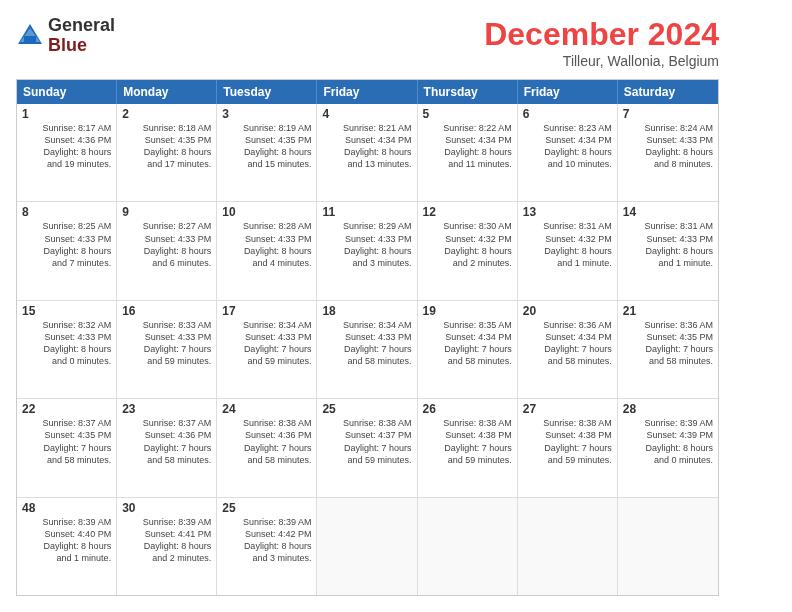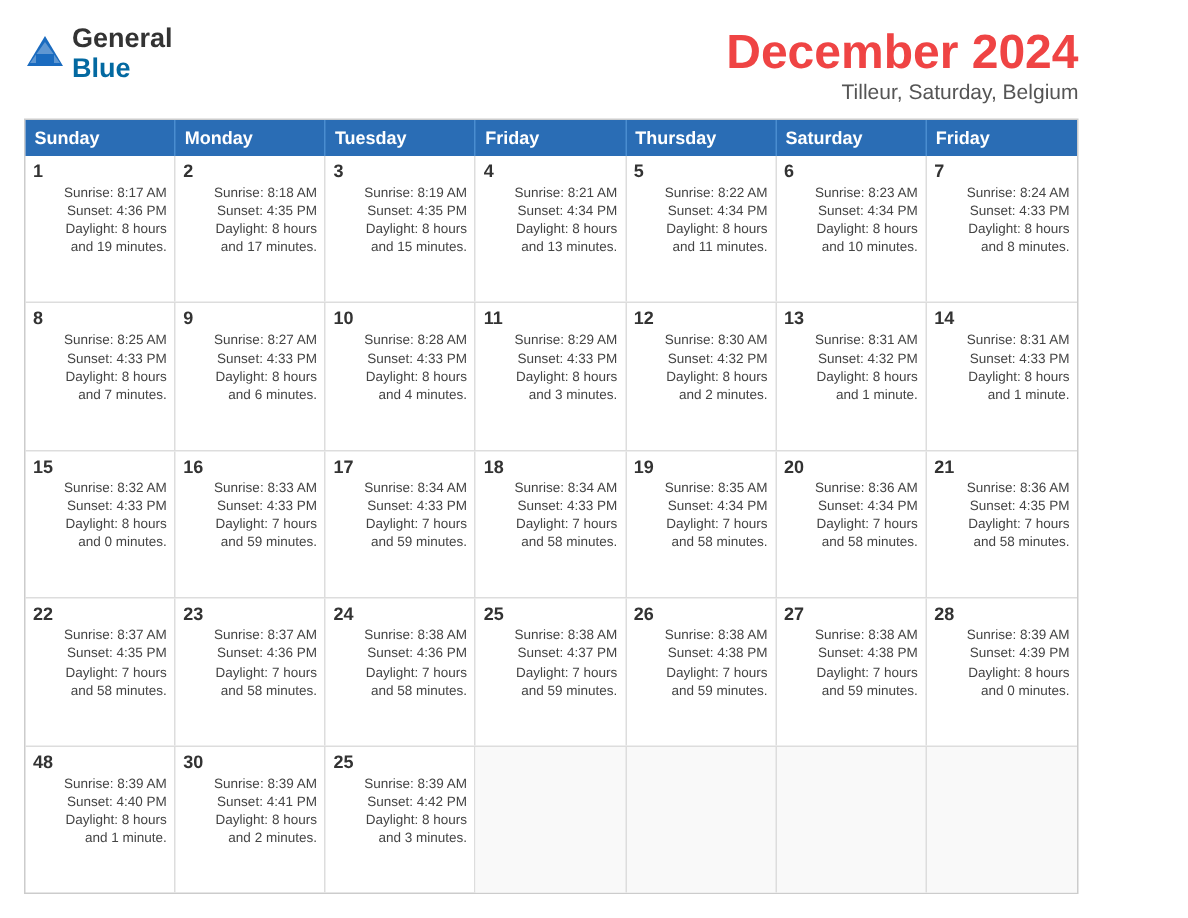--- a/index.html
+++ b/index.html
@@ -28,21 +28,21 @@
       align-items: center;
     }
     .logo-text {
       display: flex;
       flex-direction: column;
       font-size: 18px;
       font-weight: bold;
       line-height: 1.1;
     }
     .logo-general { color: #333; }
-    .logo-blue { color: #0369a1; }
+    .logo-blue { color: #7f1d1d; }
     .logo-icon {
       width: 28px;
       height: 28px;
       margin-right: 4px;
     }
     .title-block {
       text-align: right;
     }
     .month-title {
       font-size: 32px;
@@ -120,33 +120,33 @@
         <polygon points="14,6 24,20 4,20" fill="#fff" opacity="0.3"></polygon>
         <rect x="8" y="14" width="12" height="6" fill="#1a6bbf"></rect>
       </svg>
       <div class="logo-text">
         <span class="logo-general">General</span>
         <span class="logo-blue">Blue</span>
       </div>
     </div>
     <div class="title-block">
       <div class="month-title">December 2024</div>
-      <div class="subtitle">Tilleur, Saturday, Belgium</div>
+      <div class="subtitle">Tilleur, Wallonia, Belgium</div>
     </div>
   </div>
 
   <div class="calendar">
     <div class="cal-header">
     <div class="cal-header-cell">Sunday</div>
         <div class="cal-header-cell">Monday</div>
         <div class="cal-header-cell">Tuesday</div>
         <div class="cal-header-cell">Friday</div>
         <div class="cal-header-cell">Thursday</div>
+        <div class="cal-header-cell">Friday</div>
         <div class="cal-header-cell">Saturday</div>
-        <div class="cal-header-cell">Friday</div>
       </div>
     <div class="cal-body">
     <div class="cal-row">
           <div class="cal-cell">
             <span class="day-num">1</span>
             <div class="cell-text">Sunrise: 8:17 AM<br>Sunset: 4:36 PM<br>Daylight: 8 hours<br>and 19 minutes.</div>
           </div>
           <div class="cal-cell">
             <span class="day-num">2</span>
             <div class="cell-text">Sunrise: 8:18 AM<br>Sunset: 4:35 PM<br>Daylight: 8 hours<br>and 17 minutes.</div>

